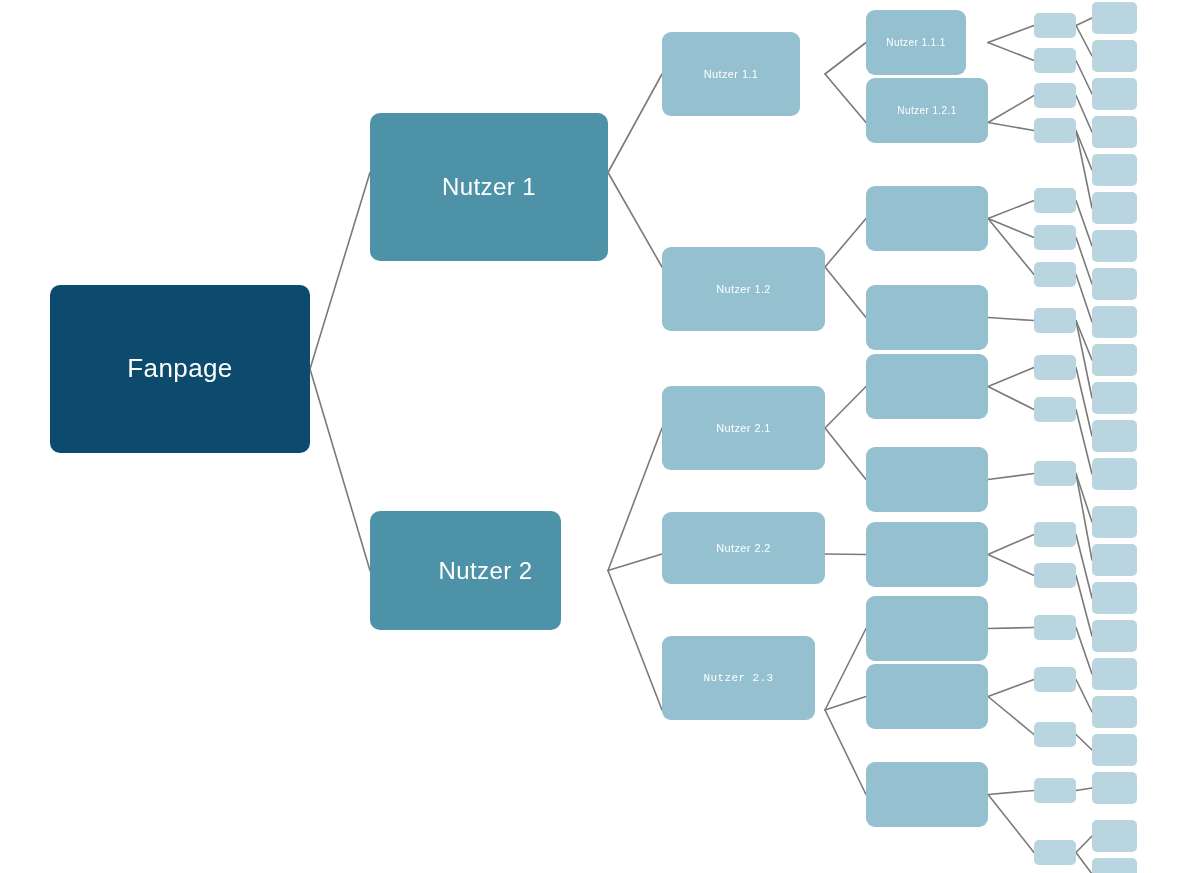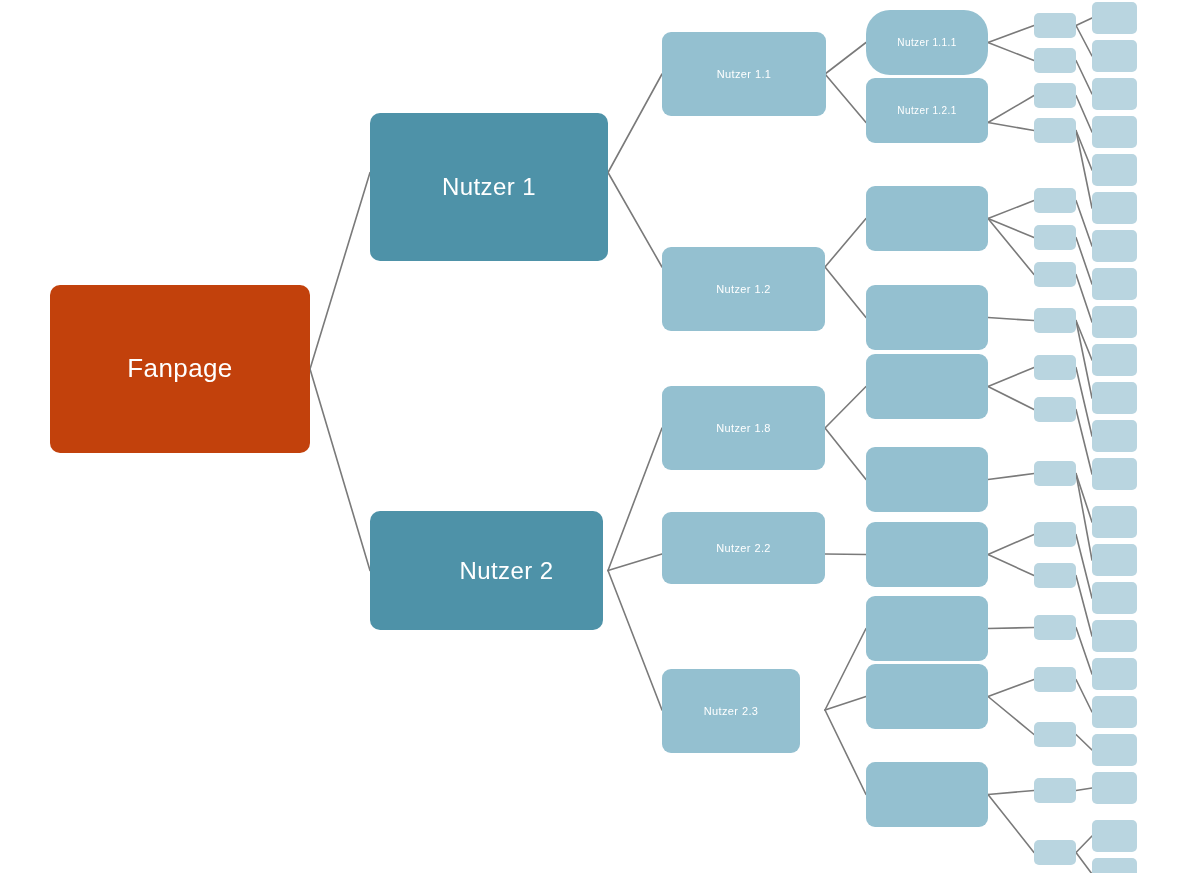--- a/index.html
+++ b/index.html
@@ -32,21 +32,21 @@
     display: flex;
     align-items: center;
     justify-content: center;
     text-align: center;
     color: #ffffff;
     letter-spacing: 0.4px;
     line-height: 1.15;
     -webkit-font-smoothing: antialiased;
   }
   .node-root {
-    background: #c2410c;
+    background: #0c4a6e;
     border-radius: 10px;
     font-size: 26px;
     font-weight: 400;
   }
   .node-l2 {
     background: #4e92a8;
     border-radius: 10px;
     font-size: 24px;
     font-weight: 400;
   }
@@ -137,39 +137,39 @@
       <line x1="1076" y1="852.5" x2="1092" y2="836" stroke="#7a7a7a" stroke-width="1.6" stroke-linecap="round"></line>
       <line x1="1076" y1="852.5" x2="1092" y2="874" stroke="#7a7a7a" stroke-width="1.6" stroke-linecap="round"></line>
     </svg>
   <div id="node-layer">
       <div class="node node-root" style="left: 50px; top: 285px; width: 260px; height: 168px;">
         <span>Fanpage</span>
       </div>
       <div class="node node-l2" style="left: 370px; top: 113px; width: 238px; height: 148px;">
         <span>Nutzer 1</span>
       </div>
-      <div class="node node-l2" style="left: 370px; top: 511px; width: 233px; height: 119px; padding-left: 40px;">
+      <div class="node node-l2" style="left: 370px; top: 511px; width: 191px; height: 119px; padding-left: 40px;">
         <span>Nutzer 2</span>
       </div>
-      <div class="node node-l3" style="left: 662px; top: 32px; width: 164px; height: 84px;">
+      <div class="node node-l3" style="left: 662px; top: 32px; width: 138px; height: 84px;">
         <span>Nutzer 1.1</span>
       </div>
       <div class="node node-l3" style="left: 662px; top: 225px; width: 163px; height: 84px; margin-top: 22px;">
         <span>Nutzer 1.2</span>
       </div>
       <div class="node node-l3" style="left: 662px; top: 386px; width: 163px; height: 84px;">
-        <span>Nutzer 1.8</span>
+        <span>Nutzer 2.1</span>
       </div>
       <div class="node node-l3" style="left: 662px; top: 512px; width: 163px; height: 72px;">
         <span>Nutzer 2.2</span>
       </div>
-      <div class="node node-l3" style="left: 662px; top: 669px; width: 138px; height: 84px;">
+      <div class="node node-l3" style="left: 662px; top: 636px; width: 153px; height: 84px; font-family: Liberation Mono, monospace;">
         <span>Nutzer 2.3</span>
       </div>
-      <div class="node node-l4" style="left: 866px; top: 10px; width: 122px; height: 65px; border-radius: 24px;">
+      <div class="node node-l4" style="left: 866px; top: 10px; width: 100px; height: 65px;">
         <span>Nutzer 1.1.1</span>
       </div>
       <div class="node node-l4" style="left: 866px; top: 78px; width: 122px; height: 65px;">
         <span>Nutzer 1.2.1</span>
       </div>
       <div class="node node-l4" style="left: 866px; top: 186px; width: 122px; height: 65px;">
         <span></span>
       </div>
       <div class="node node-l4" style="left: 866px; top: 285px; width: 122px; height: 65px;">
         <span></span>

